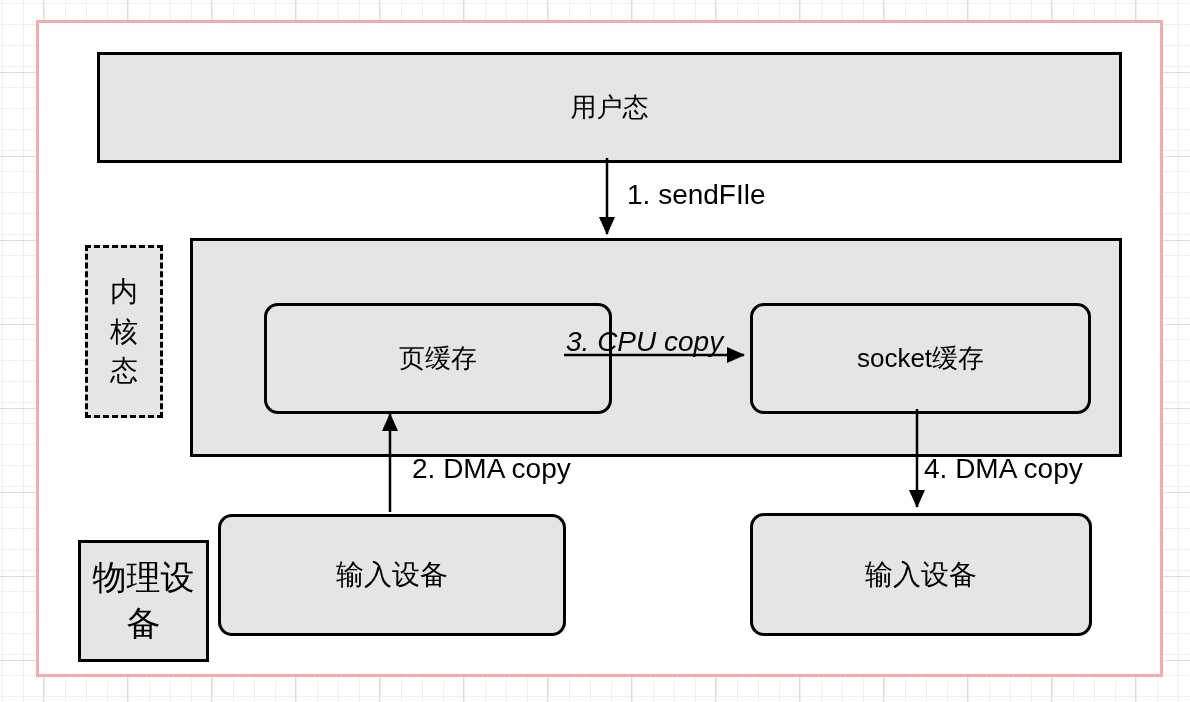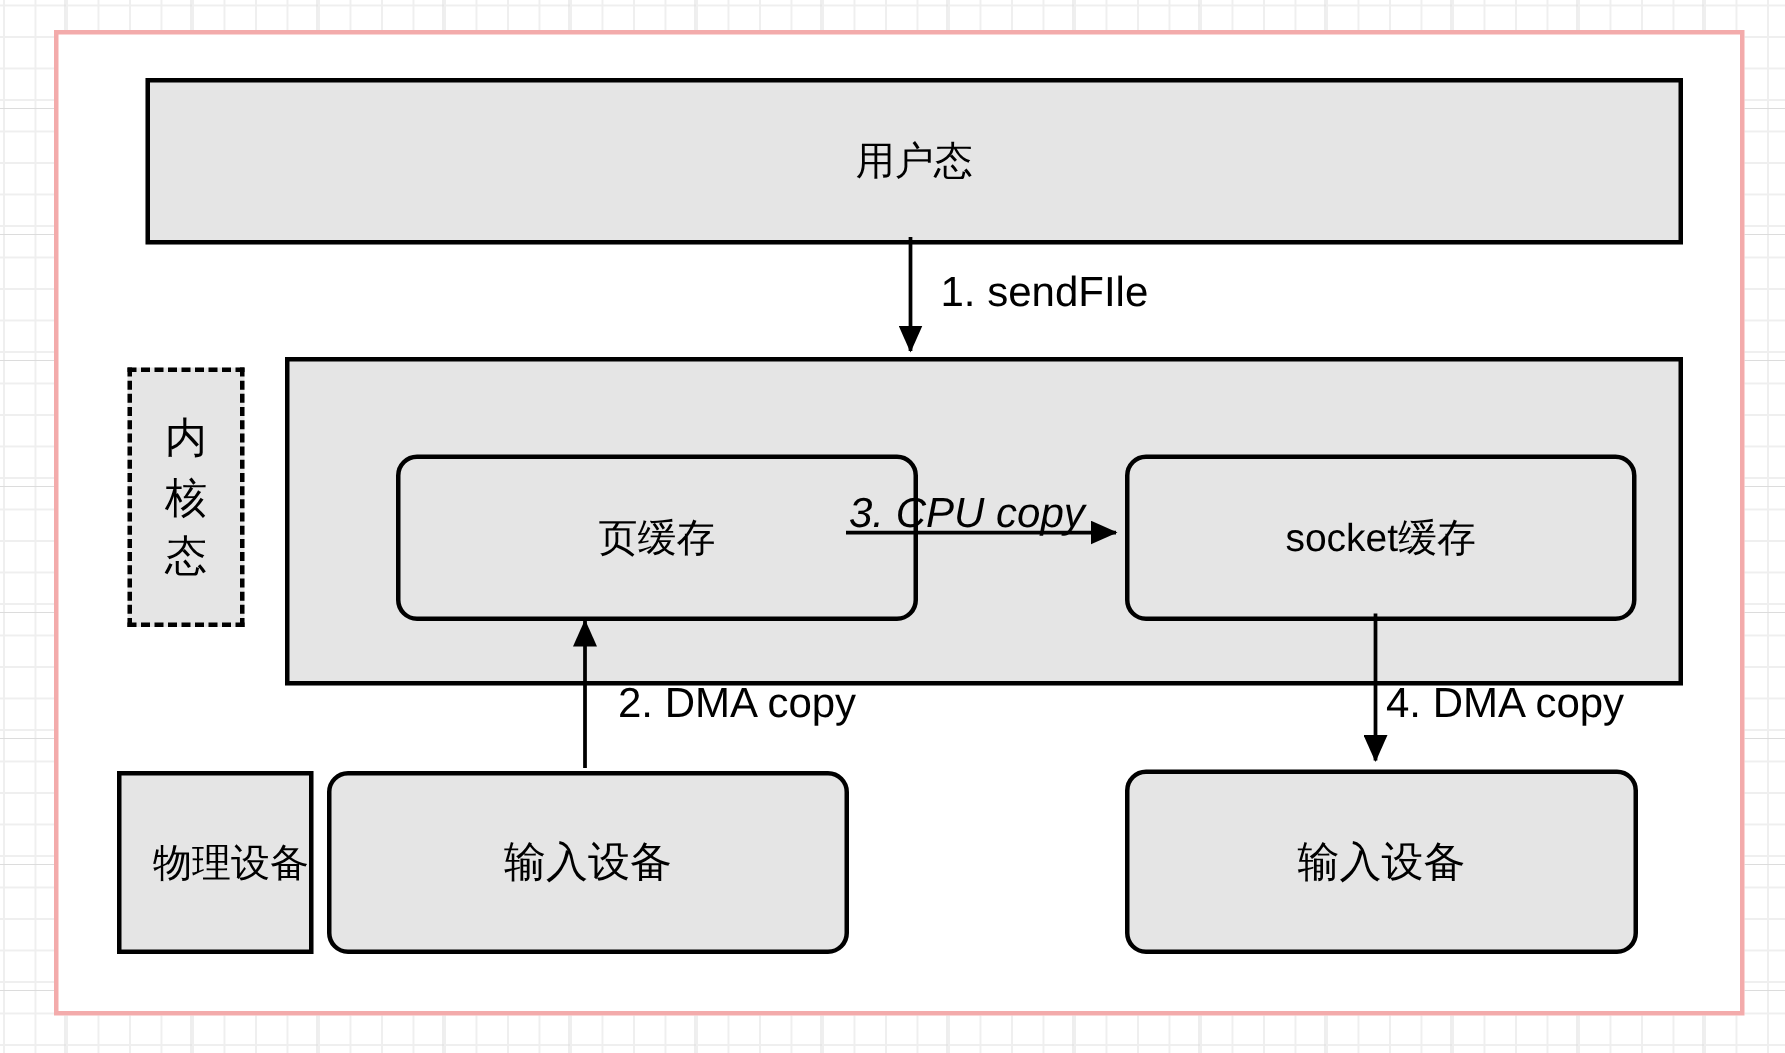--- a/index.html
+++ b/index.html
@@ -36,21 +36,21 @@
     text-align: center;
   }
   .rounded { border-radius: 14px; }
 
   #user-mode      { left: 97px;  top: 52px;  width: 1019px; height: 105px; font-size: 26px; }
   #kernel         { left: 190px; top: 238px; width: 926px;  height: 213px; }
   #page-cache     { left: 220px; top: 303px; width: 342px;  height: 105px; font-size: 26px; margin-left: 44px; }
   #socket-cache   { left: 750px; top: 303px; width: 335px;  height: 105px; font-size: 26px; }
   #kernel-mode    { left: 85px;  top: 245px; width: 72px;   height: 167px; border-style: dashed; font-size: 28px; }
   #kernel-mode .vtext { width: 36px; word-break: break-all; line-height: 1.42; text-align: center; }
-  #physical-device{ left: 78px;  top: 514px; width: 125px;  height: 116px; font-size: 26px; justify-content: flex-end; }
+  #physical-device{ left: 78px;  top: 540px; width: 125px;  height: 116px; font-size: 34px; }
   #input-device   { left: 218px; top: 514px; width: 342px;  height: 116px; font-size: 28px; }
   #output-device  { left: 750px; top: 513px; width: 336px;  height: 117px; font-size: 28px; }
 
   .arrow-label {
     position: absolute;
     font-size: 28px;
     white-space: nowrap;
     color: #000;
   }
   #lbl-sendfile { left: 627px; top: 179px; }

